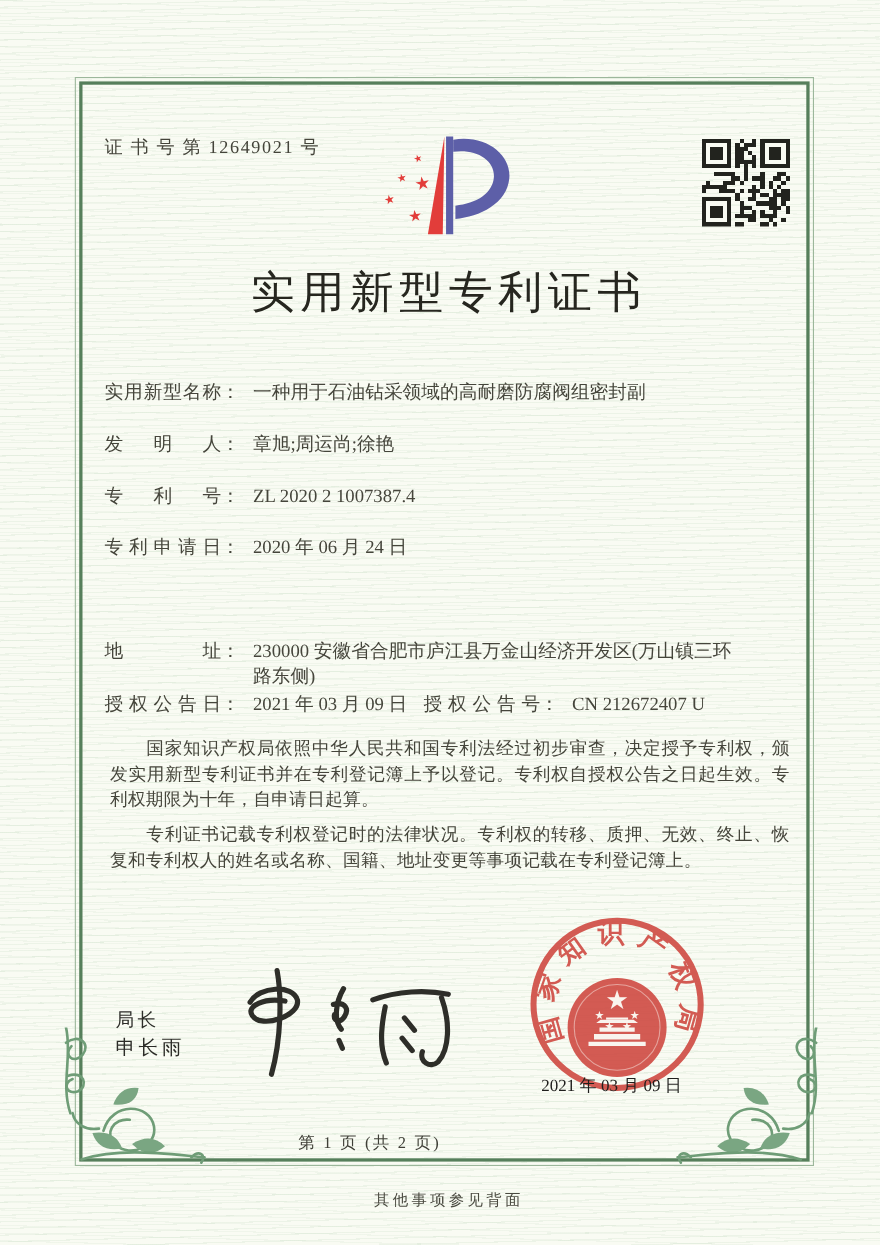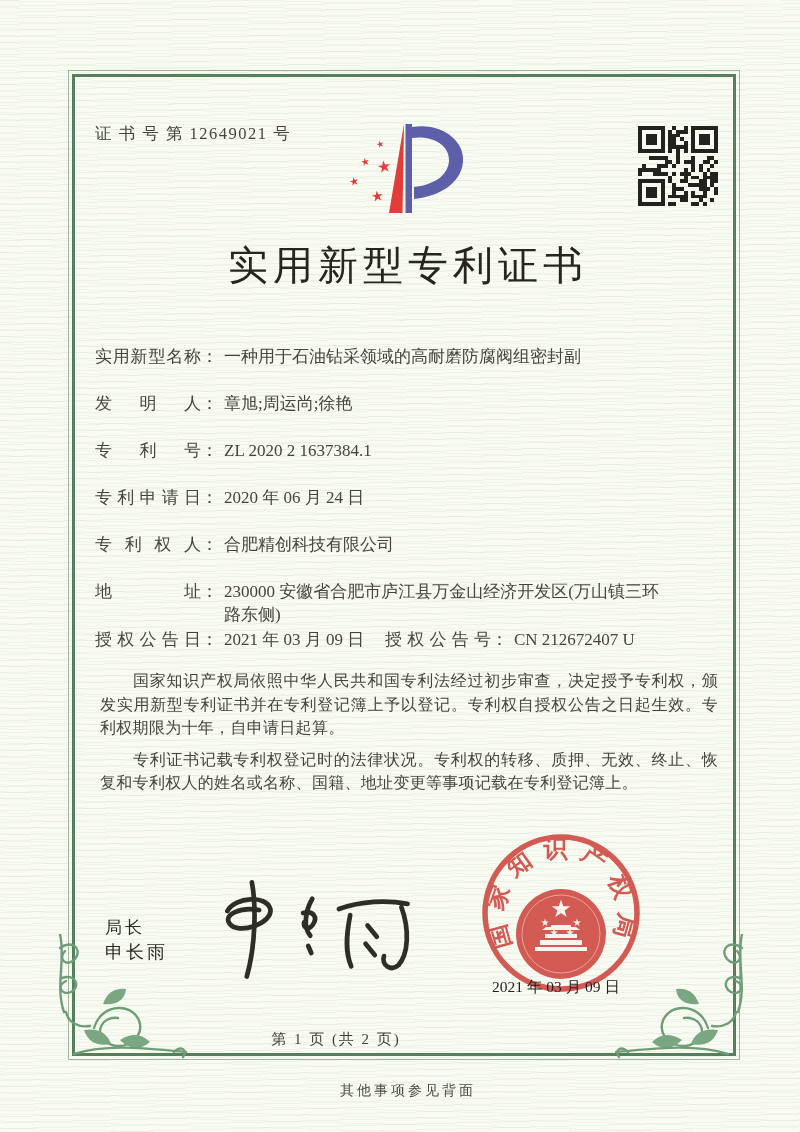--- a/index.html
+++ b/index.html
@@ -39,21 +39,21 @@
     white-space:nowrap;
   }
   .frow{left:95px;font-size:17px;color:#45453b;white-space:nowrap;}
   .flabel{
     display:inline-block;width:106px;vertical-align:top;
     text-align:justify;text-align-last:justify;
   }
   .fcolon{display:inline-block;vertical-align:top;margin-right:6px;}
   .fvalue{
     display:inline-block;vertical-align:top;max-width:448px;
-    white-space:normal;line-height:23px;
+    white-space:normal;line-height:23px;margin-left:6px;
   }
   .grant2{position:absolute;left:290px;top:0;white-space:nowrap;}
   .paras{left:92px;top:661px;width:634px;font-size:16px;line-height:23.5px;
     text-align:justify;color:#45453b;}
   .paras p{margin:8px;text-indent:33px;letter-spacing:0.3px;}
   .officer-title{left:105px;top:916px;font-size:17px;letter-spacing:3px;color:#2c2c28;
     font-family:"Liberation Sans","DejaVu Sans",sans-serif;}
   .officer-name{left:105px;top:940px;font-size:18px;letter-spacing:3px;color:#2c2c28;
     font-family:"Liberation Sans","DejaVu Sans",sans-serif;}
   .sig{left:213px;top:876px;}
@@ -245,27 +245,24 @@
 
   <div class="abs title">实用新型专利证书</div>
 
   <div class="abs frow" style="top:345px">
     <span class="flabel">实用新型名称</span><span class="fcolon">：</span><span class="fvalue">一种用于石油钻采领域的高耐磨防腐阀组密封副</span>
   </div>
   <div class="abs frow" style="top:392px">
     <span class="flabel">发明人</span><span class="fcolon">：</span><span class="fvalue">章旭;周运尚;徐艳</span>
   </div>
   <div class="abs frow" style="top:439px">
-    <span class="flabel">专利号</span><span class="fcolon">：</span><span class="fvalue">ZL 2020 2 1637384.1</span>
+    <span class="flabel">专利号</span><span class="fcolon">：</span><span class="fvalue">ZL 2020 2 1007387.4</span>
   </div>
   <div class="abs frow" style="top:486px">
     <span class="flabel">专利申请日</span><span class="fcolon">：</span><span class="fvalue">2020 年 06 月 24 日</span>
-  </div>
-  <div class="abs frow" style="top:533px">
-    <span class="flabel">专利权人</span><span class="fcolon">：</span><span class="fvalue">合肥精创科技有限公司</span>
   </div>
   <div class="abs frow" style="top:580px">
     <span class="flabel">地址</span><span class="fcolon">：</span><span class="fvalue">230000 安徽省合肥市庐江县万金山经济开发区(万山镇三环路东侧)</span>
   </div>
   <div class="abs frow" style="top:628px">
     <span class="flabel">授权公告日</span><span class="fcolon">：</span><span class="fvalue">2021 年 03 月 09 日</span>
     <span class="grant2">
       <span class="flabel">授权公告号</span><span class="fcolon">：</span><span class="fvalue">CN 212672407 U</span>
     </span>
   </div>

